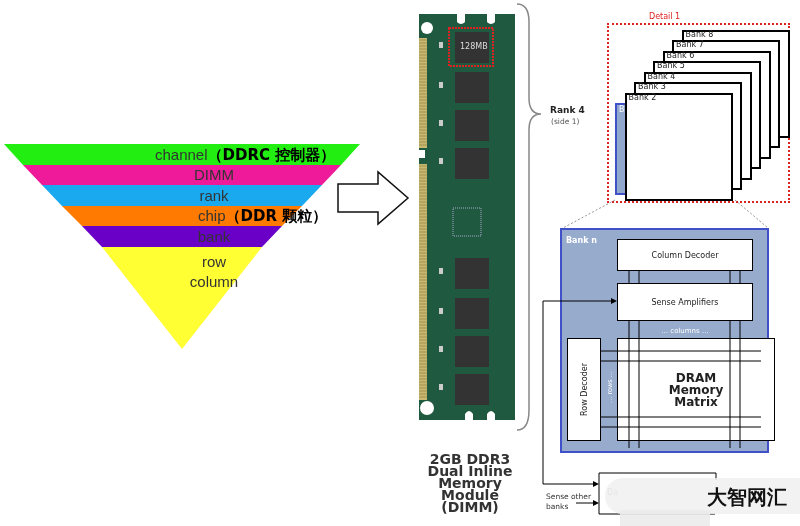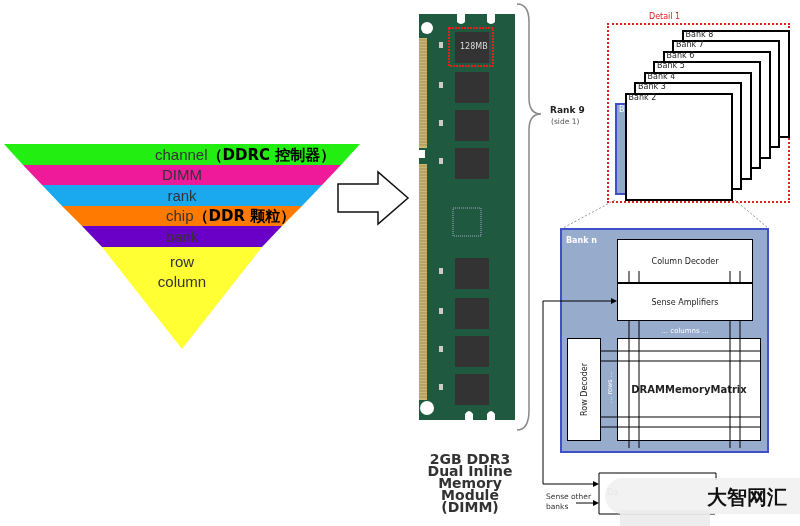--- a/index.html
+++ b/index.html
@@ -1,18 +1,18 @@
 <!DOCTYPE html>
 <html><head>
 <meta charset="utf-8">
 <style>
   html,body{margin:0;padding:0;background:#fff;}
   body{width:800px;height:526px;position:relative;overflow:hidden;font-family:"DejaVu Sans",sans-serif;}
   .abs{position:absolute;}
-  .pyr-label{position:absolute;left:0;width:360px;text-align:center;font-family:"Liberation Sans",sans-serif;font-size:15px;color:#333;}
+  .pyr-label{position:absolute;left:0;width:360px;text-align:center;font-family:"Liberation Sans",sans-serif;font-size:15px;color:#333;padding-left:32px;}
   .pyr-label .zh{color:#000;font-weight:bold;font-family:"DejaVu Sans",sans-serif;font-size:15px;text-align:center;}
   .cap{font-family:"DejaVu Sans",sans-serif;color:#333;}
   .bank-box{position:absolute;width:108px;height:108px;background:#fff;border:2px solid #000;box-sizing:border-box;}
   .bank-box span{position:absolute;left:2px;top:-2px;font-size:8px;color:#222;font-family:"DejaVu Sans",sans-serif;}
   .wbox{position:absolute;background:#fff;border:1.5px solid #000;box-sizing:border-box;display:flex;align-items:center;justify-content:center;font-size:8px;color:#222;}
 </style>
 </head>
 <body>
 
 <svg class="abs" style="left:0;top:0" width="800" height="526">
@@ -186,21 +186,21 @@
 
   <rect x="38" y="198" width="28" height="28" fill="#1f5a40" stroke="#aac" stroke-width="1" stroke-dasharray="1,1"></rect>
 
   <rect x="34" y="18" width="44" height="38" fill="none" stroke="#dd2222" stroke-width="2" stroke-dasharray="2,1"></rect>
 </svg>
 <div class="abs cap" style="left:460px;top:42px;font-size:8px;color:#ddd;">128MB</div>
 
 <svg class="abs" style="left:515px;top:2px" width="30" height="430">
   <path d="M2,2 Q14,2 14,20 L14,96 Q14,112 26,112 Q14,112 14,128 L14,408 Q14,428 2,428" fill="none" stroke="#888" stroke-width="1.5"></path>
 </svg>
-<div class="abs cap" style="left:550px;top:105px;font-size:9px;font-weight:bold;color:#222;">Rank 9</div>
+<div class="abs cap" style="left:550px;top:105px;font-size:9px;font-weight:bold;color:#222;">Rank 4</div>
 <div class="abs cap" style="left:551px;top:117px;font-size:7.5px;color:#555;">(side 1)</div>
 
 <div class="abs cap" style="left:410px;top:445px;width:120px;text-align:center;font-size:14px;font-weight:bold;color:#333;line-height:12px;margin-top:8px;">
   <div>2GB DDR3 Dual Inline</div>
   <div>Memory Module</div>
   <div>(DIMM)</div>
 </div>
 
 <div class="abs cap" style="left:613px;top:12px;font-size:8px;color:#dd2222;padding-left:36px;">Detail 1</div>
 <div class="abs" style="left:607px;top:23px;width:183px;height:180px;border:2px dotted #dd2222;box-sizing:border-box;"></div>
@@ -235,34 +235,34 @@
 </div>
 
 <svg class="abs" style="left:0;top:0" width="800" height="526">
   <line x1="615" y1="200" x2="563" y2="228" stroke="#777" stroke-width="0.8" stroke-dasharray="2,2"></line>
   <line x1="735" y1="200" x2="768" y2="228" stroke="#777" stroke-width="0.8" stroke-dasharray="2,2"></line>
 </svg>
 
 <div class="abs" style="left:560px;top:228px;width:209px;height:225px;background:#97abcc;border:2px solid #4050c8;box-sizing:border-box;"></div>
 <div class="abs cap" style="left:566px;top:236px;font-size:8px;color:#fff;font-weight:bold;">Bank n</div>
 
-<div class="wbox" style="left:617px;top:239px;width:136px;height:44px;">
+<div class="wbox" style="left:617px;top:239px;width:136px;height:32px;">
     <span>Column Decoder</span>
   </div>
 <div class="wbox" style="left:617px;top:283px;width:136px;height:38px;">
     <span>Sense Amplifiers</span>
   </div>
 <div class="abs cap" style="left:617px;top:327px;width:136px;text-align:center;font-size:7px;color:#fff;">... columns ...</div>
 
 <div class="wbox" style="left:567px;top:338px;width:34px;height:103px;">
     <span style="transform:rotate(-90deg);white-space:nowrap;">Row Decoder</span>
   </div>
 <div class="abs cap" style="left:590px;top:383px;width:40px;text-align:center;font-size:6.5px;color:#fff;transform:rotate(-90deg);white-space:nowrap;">... rows ...</div>
 
-<div class="wbox" style="left:617px;top:338px;width:144px;height:103px;flex-direction:row;font-weight:bold;font-size:10px;line-height:12px;">
+<div class="wbox" style="left:617px;top:338px;width:158px;height:103px;flex-direction:column;font-weight:bold;font-size:12px;line-height:12px;">
   <span>DRAM</span>
   <span>Memory</span>
   <span>Matrix</span>
 </div>
 
 <svg class="abs" style="left:0;top:0" width="800" height="526">
   <g stroke="#000" stroke-width="1">
     <line x1="629" y1="271" x2="629" y2="283"></line>
       <line x1="639" y1="271" x2="639" y2="283"></line>
     <line x1="730" y1="271" x2="730" y2="283"></line>

